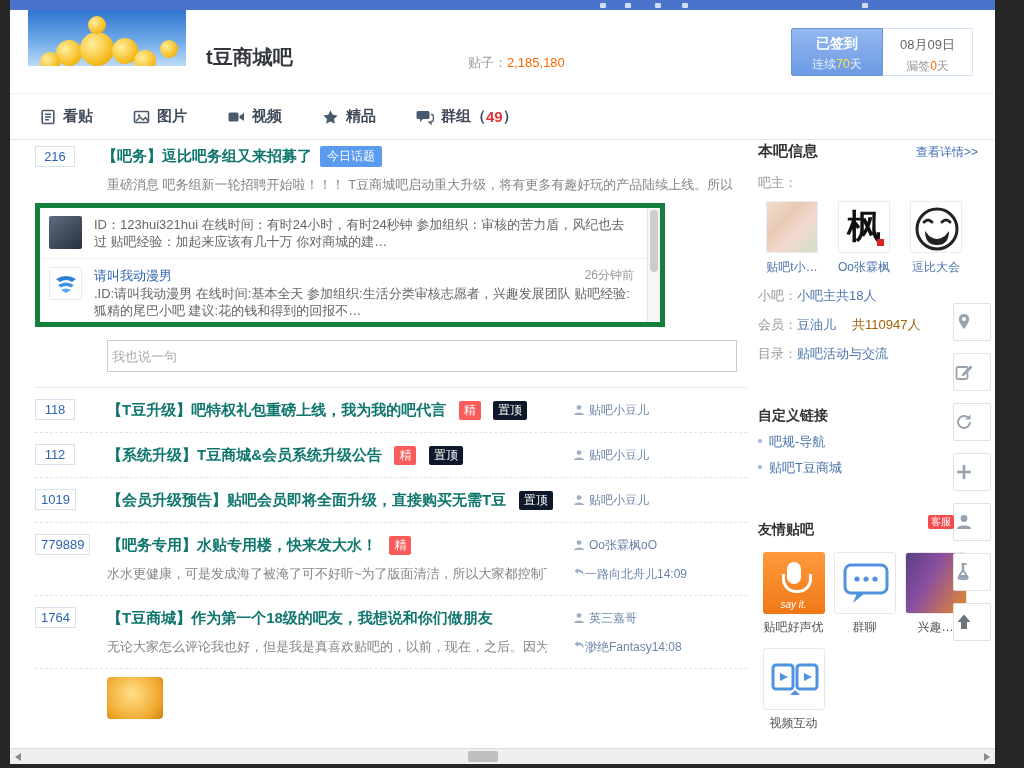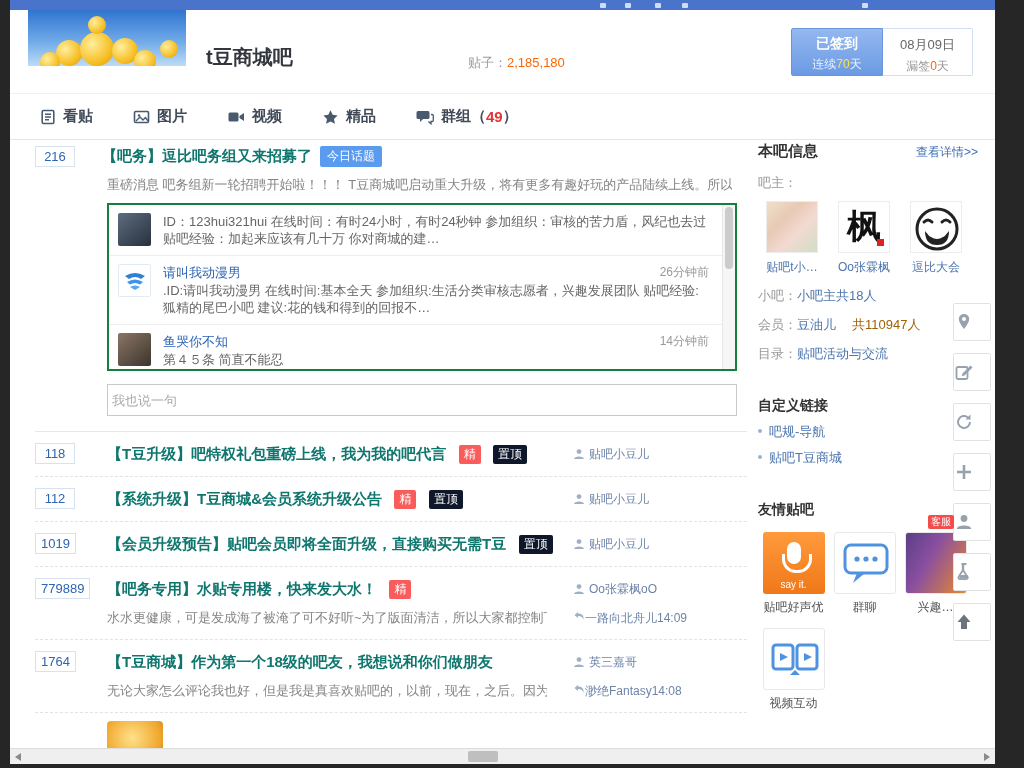--- a/index.html
+++ b/index.html
@@ -44,21 +44,21 @@
 .cnt{display:inline-block;min-width:40px;padding:2px 5px;border:1px solid #d8e2ee;background:#fff;
      color:#2d64b3;font-size:13px;text-align:center}
 .t1-head{display:flex;align-items:center;padding-top:6px}
 .ttl{font-size:15px;font-weight:bold;color:#0f766e;cursor:pointer}
 .t1-head .ttl{margin-left:27px}
 .badge{display:inline-block;color:#fff;font-size:12px;padding:1px 5px;border-radius:2px;margin-left:8px;vertical-align:1px}
 .badge-topic{background:#5a9bf0;padding:2px 7px}
 .badge-jing{background:#fa5b5b}
 .badge-top{background:#0f172a}
 .t1-preview{margin:9px 0 9px 72px;width:625px;font-size:13px;color:#848484;white-space:nowrap;overflow:hidden}
-.replies{position:relative;margin-left:72px;width:630px;height:168px;border:2px solid #15803d;overflow:hidden;background:#fff}
+.replies{position:relative;width:630px;height:124px;border:5px solid #15803d;overflow:hidden;background:#fff}
 .reply{position:relative;padding:8px 26px 8px 54px;border-bottom:1px solid #eee}
 .reply:last-child{border-bottom:none}
 .rava{position:absolute;left:9px;top:8px;width:33px;height:33px;border-radius:2px;cursor:pointer}
 .rava.photo1{background:linear-gradient(140deg,#5d6d80,#28303c)}
 .rava.logo{background:#fff;border:1px solid #e3ecf5;display:flex;align-items:center;justify-content:center}
 .rava.photo2{background:linear-gradient(140deg,#8a7666,#3c342c)}
 .rname{font-size:13px;color:#2d64b3;cursor:pointer}
 .rtime{float:right;font-size:12px;color:#999}
 .rtext{font-size:13px;color:#666;line-height:17px;max-height:34px;overflow:hidden}
 .vscroll{position:absolute;right:0;top:0;width:13px;height:100%;background:#f6f6f6;border-left:1px solid #e6e6e6}
@@ -87,33 +87,33 @@
 .owners{display:flex;margin-top:9px}
 .owner{width:68px;text-align:center;margin-right:4px;cursor:pointer}
 .oa{width:52px;height:52px;margin:0 auto;border:1px solid #ececec;position:relative;overflow:hidden;background:#fff}
 .oa.anime{background:linear-gradient(135deg,#efe0cc 0%,#e8c9b4 35%,#f3d9d2 60%,#cfe0c4 100%)}
 .oa .seal{position:absolute;right:5px;bottom:6px;width:7px;height:7px;background:#d22}
 .oa .maple{font-size:34px;font-weight:bold;color:#111;line-height:50px;font-family:"Liberation Serif","DejaVu Serif",serif}
 .on{margin-top:6px;font-size:12px;color:#4c75ae;white-space:nowrap;overflow:hidden}
 .sb-row{margin-top:11px;color:#999}
 .sb-row .lnk{color:#4c75ae;cursor:pointer}
 .sb-row .ext{color:#a16207;margin-left:16px}
-.sb-sec{margin-top:34px;font-size:14px;font-weight:bold;color:#333}
+.sb-sec{margin-top:44px;font-size:14px;font-weight:bold;color:#333}
 .sb-bullets{margin-top:6px}
 .bullet-link{display:block;margin-top:8px;color:#4c75ae;font-size:13px;cursor:pointer}
 .bullet-link::before{content:"";display:inline-block;width:4px;height:4px;background:#9bb4d6;border-radius:50%;
                      margin-right:7px;vertical-align:3px}
 .friends{display:flex;flex-wrap:wrap;margin-top:13px}
 .friend{width:71px;margin-bottom:12px;text-align:center;cursor:pointer}
 .ftile{width:62px;height:62px;margin:0 auto;border:1px solid #e8e8e8;border-radius:3px;position:relative;overflow:hidden;background:#fff}
 .ftile.say{background:linear-gradient(180deg,#ff9a3c,#f07818);border:none}
 .ftile.say .mic{position:absolute;left:24px;top:10px;width:14px;height:22px;background:#fff;border-radius:7px}
 .ftile.say .mic::after{content:"";position:absolute;left:-5px;top:12px;width:24px;height:16px;
        border:3px solid #fff;border-top:none;border-radius:0 0 14px 14px}
-.ftile.say .saytxt{position:absolute;left:0;right:0;bottom:4px;color:#fff;font-size:10px;}
+.ftile.say .saytxt{position:absolute;left:0;right:0;bottom:4px;color:#fff;font-size:10px;font-style:italic}
 .ftile.hobby{background:linear-gradient(120deg,#5a3f86 0%,#8a4fa0 40%,#e88a2c 100%)}
 .fname{margin-top:5px;font-size:12px;color:#555;white-space:nowrap;overflow:hidden}
 
 
 .ftb{position:absolute;left:943px;top:303px;width:40px;z-index:10}
 .ftb-btn{position:relative;width:38px;height:38px;background:#fff;border:1px solid #e2e2e2;border-radius:2px;
          margin-bottom:12px;display:flex;align-items:center;cursor:pointer}
 .ftb-badge{position:absolute;left:-26px;top:11px;background:#f24c4c;color:#fff;font-size:10px;
            line-height:14px;padding:0 3px;border-radius:2px}
 

